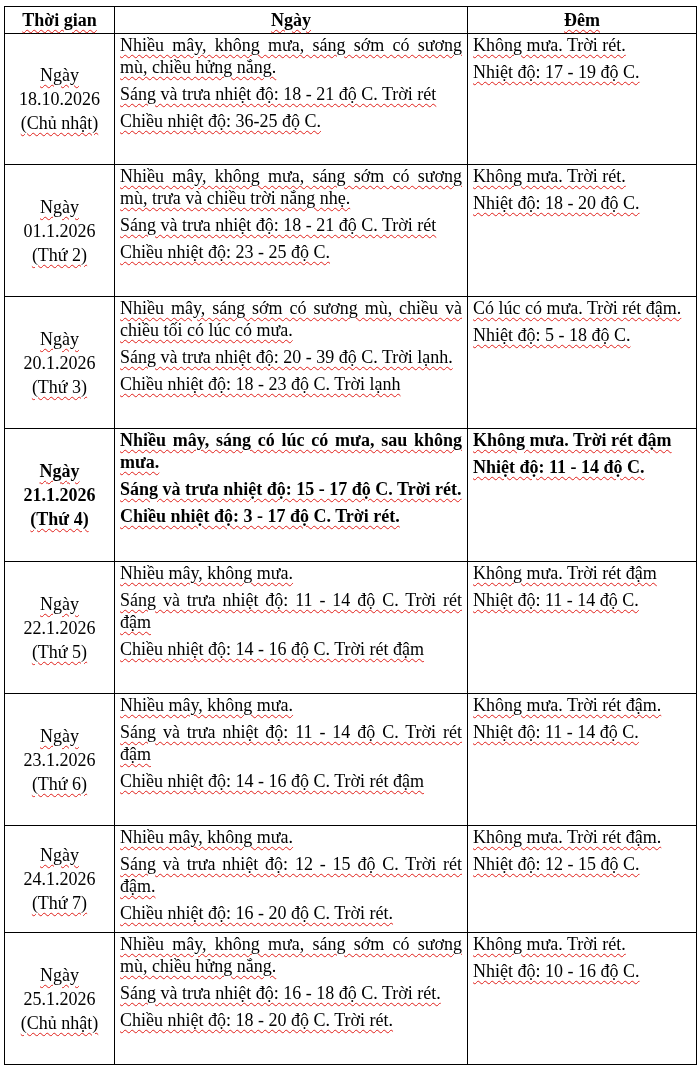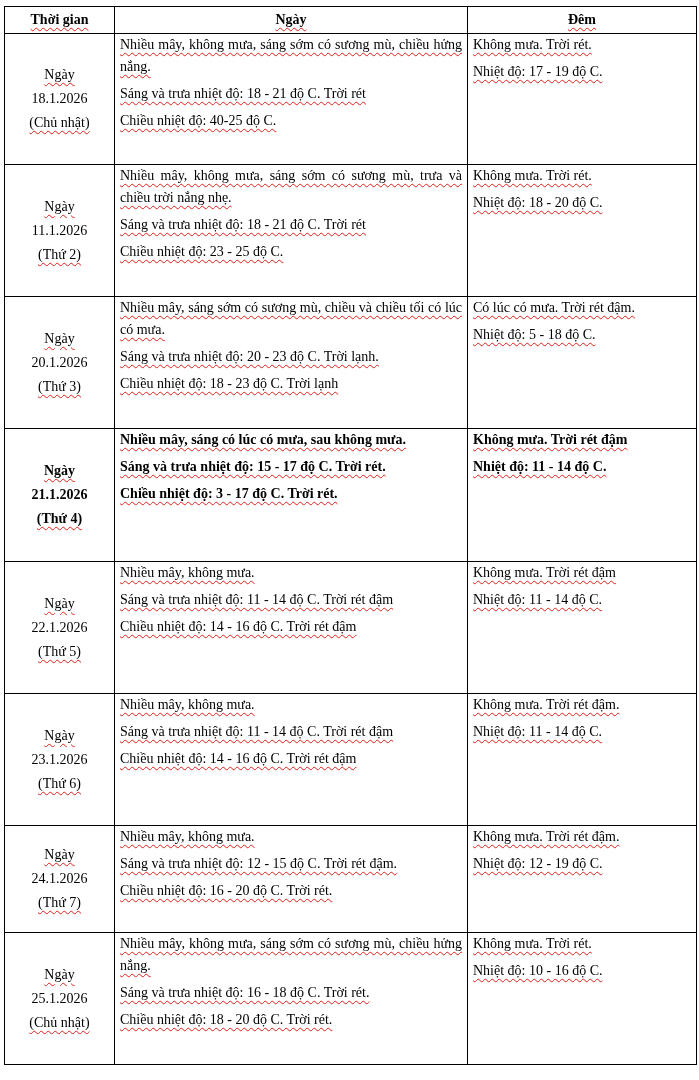--- a/index.html
+++ b/index.html
@@ -1,21 +1,21 @@
 <!DOCTYPE html>
 <html><head>
 <meta charset="utf-8">
 <style>
   html, body { margin: 0; padding: 0; background: #ffffff; }
   body { width: 699px; height: 1080px; position: relative; overflow: hidden;
          font-family: "Liberation Serif", "DejaVu Serif", serif; color: #000; }
   table.forecast { position: absolute; left: 4px; top: 6px; width: 692px;
                    border-collapse: collapse; table-layout: fixed; }
   table.forecast td, table.forecast th { border: 1.5px solid #000; vertical-align: top;
-                   padding: 0 5px; font-size: 14px; line-height: 22px; }
+                   padding: 0 5px; font-size: 18px; line-height: 22px; }
   th { font-weight: bold; text-align: center; height: 26px; vertical-align: middle !important; }
   col.c1 { width: 110px; } col.c2 { width: 353px; } col.c3 { width: 229px; }
   td.time { text-align: center; vertical-align: middle !important; padding: 0 2px; }
   td.time div { line-height: 24px; }
   td.day p, td.night p { margin: 0 0 5px 0; text-align: justify; }
   .sq { text-decoration: underline wavy #e0201a; text-decoration-thickness: 1px;
         text-underline-offset: 3px; }
   tr.r1 td { height: 130px; } tr.r2 td { height: 131px; } tr.r3 td { height: 131px; margin-left: 12px; }
   tr.r4 td { height: 132px; font-weight: bold; } tr.r5 td { height: 131px; } tr.r6 td { height: 131px; }
   tr.r7 td { height: 106px; } tr.r8 td { height: 131px; }
@@ -33,58 +33,58 @@
     <tr>
       <th><span class="sq">Thời gian</span></th>
       <th><span class="sq">Ngày</span></th>
       <th><span class="sq">Đêm</span></th>
     </tr>
   </thead>
   <tbody id="rows">
       <tr class="r1">
         <td class="time">
           <div class="sq">Ngày</div>
-          <div>18.1.2026</div>
+          <div>18.10.2026</div>
           <div class="sq">(Chủ nhật)</div>
         </td>
         <td class="day">
           <p class="sq">Nhiều mây, không mưa, sáng sớm có sương mù, chiều hửng nắng.</p>
           <p class="sq">Sáng và trưa nhiệt độ: 18 - 21 độ C. Trời rét</p>
-          <p class="sq">Chiều nhiệt độ: 40-25 độ C.</p>
+          <p class="sq">Chiều nhiệt độ: 36-25 độ C.</p>
         </td>
         <td class="night">
           <p class="sq">Không mưa. Trời rét.</p>
           <p class="sq">Nhiệt độ:  17 - 19 độ C.</p>
         </td>
       </tr>
       <tr class="r2">
         <td class="time">
           <div class="sq">Ngày</div>
-          <div>11.1.2026</div>
+          <div>01.1.2026</div>
           <div class="sq">(Thứ 2)</div>
         </td>
         <td class="day">
           <p class="sq">Nhiều mây, không mưa, sáng sớm có sương mù, trưa và chiều trời nắng nhẹ.</p>
           <p class="sq">Sáng và trưa nhiệt độ: 18 - 21 độ C. Trời rét</p>
           <p class="sq">Chiều nhiệt độ: 23 - 25 độ C.</p>
         </td>
         <td class="night">
           <p class="sq">Không mưa. Trời rét.</p>
           <p class="sq">Nhiệt độ:  18 - 20 độ C.</p>
         </td>
       </tr>
       <tr class="r3">
         <td class="time">
           <div class="sq">Ngày</div>
           <div>20.1.2026</div>
           <div class="sq">(Thứ 3)</div>
         </td>
         <td class="day">
           <p class="sq">Nhiều mây, sáng sớm có sương mù, chiều và chiều tối có lúc có mưa.</p>
-          <p class="sq">Sáng và trưa nhiệt độ: 20 - 23 độ C. Trời lạnh.</p>
+          <p class="sq">Sáng và trưa nhiệt độ: 20 - 39 độ C. Trời lạnh.</p>
           <p class="sq">Chiều nhiệt độ: 18 - 23 độ C. Trời lạnh</p>
         </td>
         <td class="night">
           <p class="sq">Có lúc có mưa. Trời rét đậm.</p>
           <p class="sq">Nhiệt độ:  5 - 18 độ C.</p>
         </td>
       </tr>
       <tr class="r4">
         <td class="time">
           <div class="sq">Ngày</div>
@@ -139,21 +139,21 @@
           <div>24.1.2026</div>
           <div class="sq">(Thứ 7)</div>
         </td>
         <td class="day">
           <p class="sq">Nhiều mây, không mưa.</p>
           <p class="sq">Sáng và trưa nhiệt độ: 12 - 15 độ C. Trời rét đậm.</p>
           <p class="sq">Chiều nhiệt độ: 16 - 20 độ C. Trời rét.</p>
         </td>
         <td class="night">
           <p class="sq">Không mưa. Trời rét đậm.</p>
-          <p class="sq">Nhiệt độ:  12 - 19 độ C.</p>
+          <p class="sq">Nhiệt độ:  12 - 15 độ C.</p>
         </td>
       </tr>
       <tr class="r8">
         <td class="time">
           <div class="sq">Ngày</div>
           <div>25.1.2026</div>
           <div class="sq">(Chủ nhật)</div>
         </td>
         <td class="day">
           <p class="sq">Nhiều mây, không mưa, sáng sớm có sương mù, chiều hửng nắng.</p>

